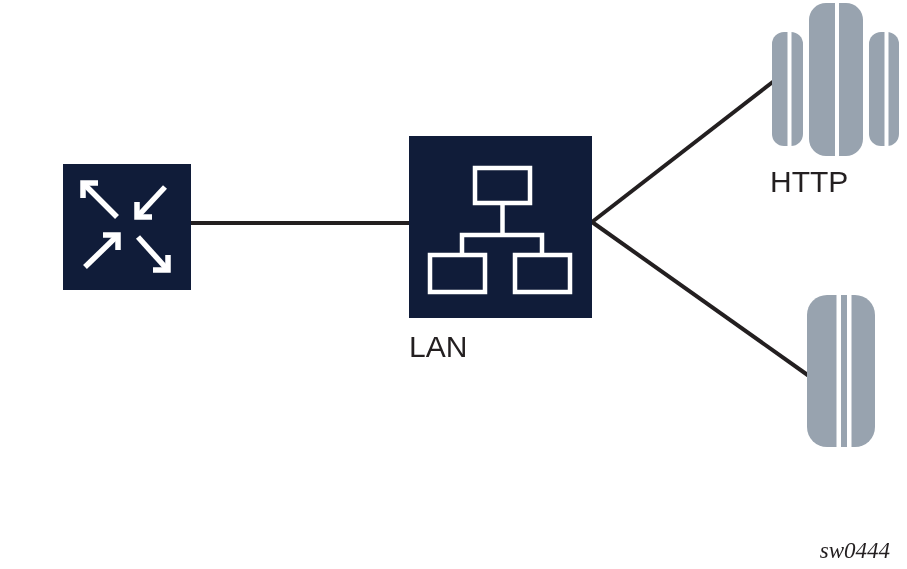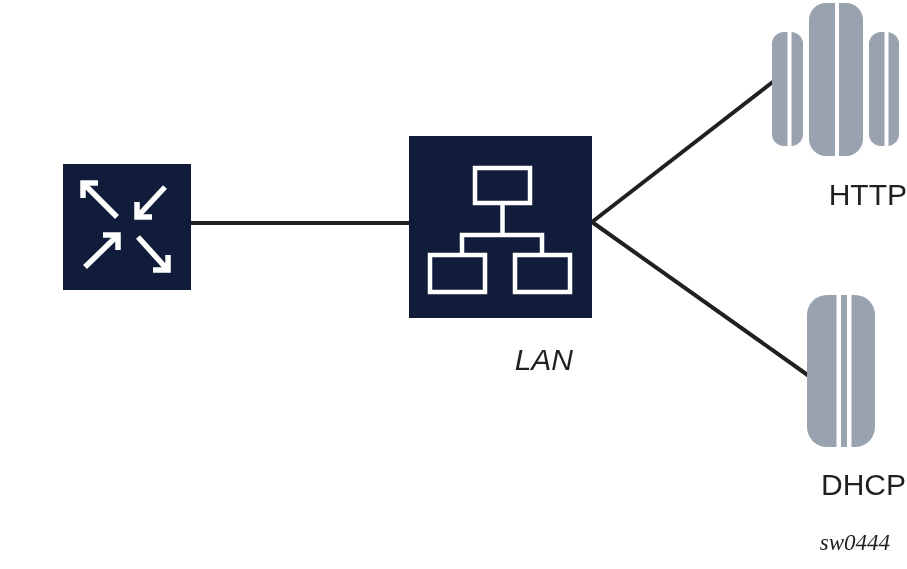--- a/index.html
+++ b/index.html
@@ -34,33 +34,33 @@
   .node-box svg { display: block; width: 100%; height: 100%; }
 
   .icon-stroke {
     stroke: var(--icon-stroke, #ffffff);
     fill: none;
   }
   .capsule { fill: var(--server-gray, #98a3af); }
   .capsule-stripe { fill: #ffffff; }
 
   .label {
-    text-align: right;
+    text-align: left;
     font-size: 30px;
     line-height: 33px;
     white-space: nowrap;
-    margin-top: 13px;
   }
   .label div { white-space: nowrap; }
 
   .watermark {
     font-family: "Liberation Serif", serif;
     font-style: italic;
     font-size: 23px;
     text-align: right;
+    margin-top: 8px;
   }
 </style>
 </head>
 <body>
 
 <div class="canvas">
 
   <svg class="links abs" viewBox="0 0 907 569">
     <line x1="191" y1="223" x2="410" y2="223"></line>
     <line x1="592" y1="222" x2="774" y2="81"></line>
@@ -94,21 +94,21 @@
       <g class="icon-stroke" stroke-width="4.5">
         <rect x="66" y="32" width="55" height="35"></rect>
         <line x1="93.5" y1="67" x2="93.5" y2="99"></line>
         <polyline points="53,119 53,99 133,99 133,119"></polyline>
         <rect x="21" y="119" width="55" height="37"></rect>
         <rect x="106" y="119" width="55" height="37"></rect>
       </g>
     </svg>
   </div>
 
-  <div class="abs label" style="left:390px; top:330px; width:183px;font-style:italic;">LAN</div>
+  <div class="abs label" style="left:409px; top:330px; width:183px;">LAN</div>
 
   <svg class="abs" style="left:770px; top:0px;" width="132" height="158" viewBox="0 0 132 158">
     <rect class="capsule" x="2" y="32" width="31" height="114" rx="12"></rect>
     <rect class="capsule-stripe" x="17.5" y="32" width="4" height="114"></rect>
     <rect class="capsule" x="39" y="3" width="54" height="153" rx="17"></rect>
     <rect class="capsule-stripe" x="65" y="3" width="4" height="153"></rect>
     <rect class="capsule" x="99" y="32" width="30" height="114" rx="12"></rect>
     <rect class="capsule-stripe" x="114.5" y="32" width="4" height="114"></rect>
   </svg>
 
@@ -116,18 +116,17 @@
     <div>HTTP</div>
   </div>
 
   <svg class="abs" style="left:807px; top:295px;" width="68" height="152" viewBox="0 0 68 152">
     <rect class="capsule" x="0" y="0" width="68" height="152" rx="20"></rect>
     <rect class="capsule-stripe" x="29.5" y="0" width="4.5" height="152"></rect>
     <rect class="capsule-stripe" x="40" y="0" width="4.5" height="152"></rect>
   </svg>
 
   <div class="abs label" style="left:769px; top:456px; width:137px; line-height:31px;">
-    <div>DHCP</div>
   </div>
 
   <div class="abs watermark" style="left:790px; top:530px; width:100px;">sw0444</div>
 
 </div>
 
 </body></html>

